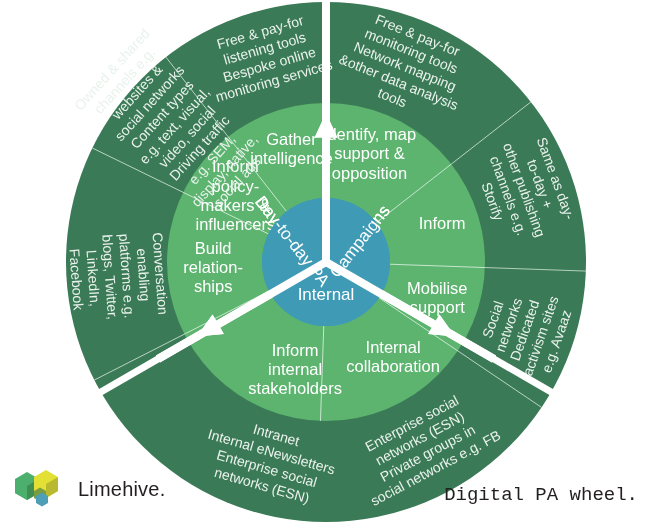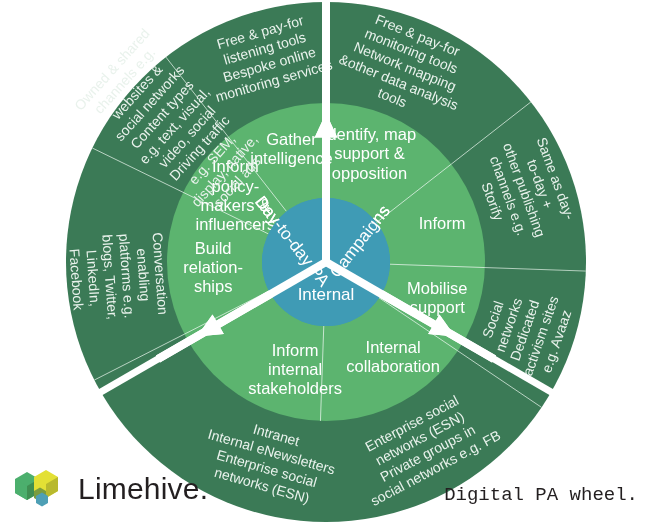--- a/index.html
+++ b/index.html
@@ -39,21 +39,21 @@
   .footer-brand {
     position: absolute;
     left: 14px;
     bottom: 14px;
     display: flex;
     align-items: center;
     gap: 12px;
   }
   .brand-name {
     font-family: "Liberation Sans", sans-serif;
-    font-size: 30px;
+    font-size: 20px;
     color: #231f20;
     letter-spacing: 0.2px;
   }
   .footer-caption {
     position: absolute;
     right: 12px;
     bottom: 18px;
     font-family: Liberation Mono, monospace;
     font-size: 19px;
     color: #231f20;

